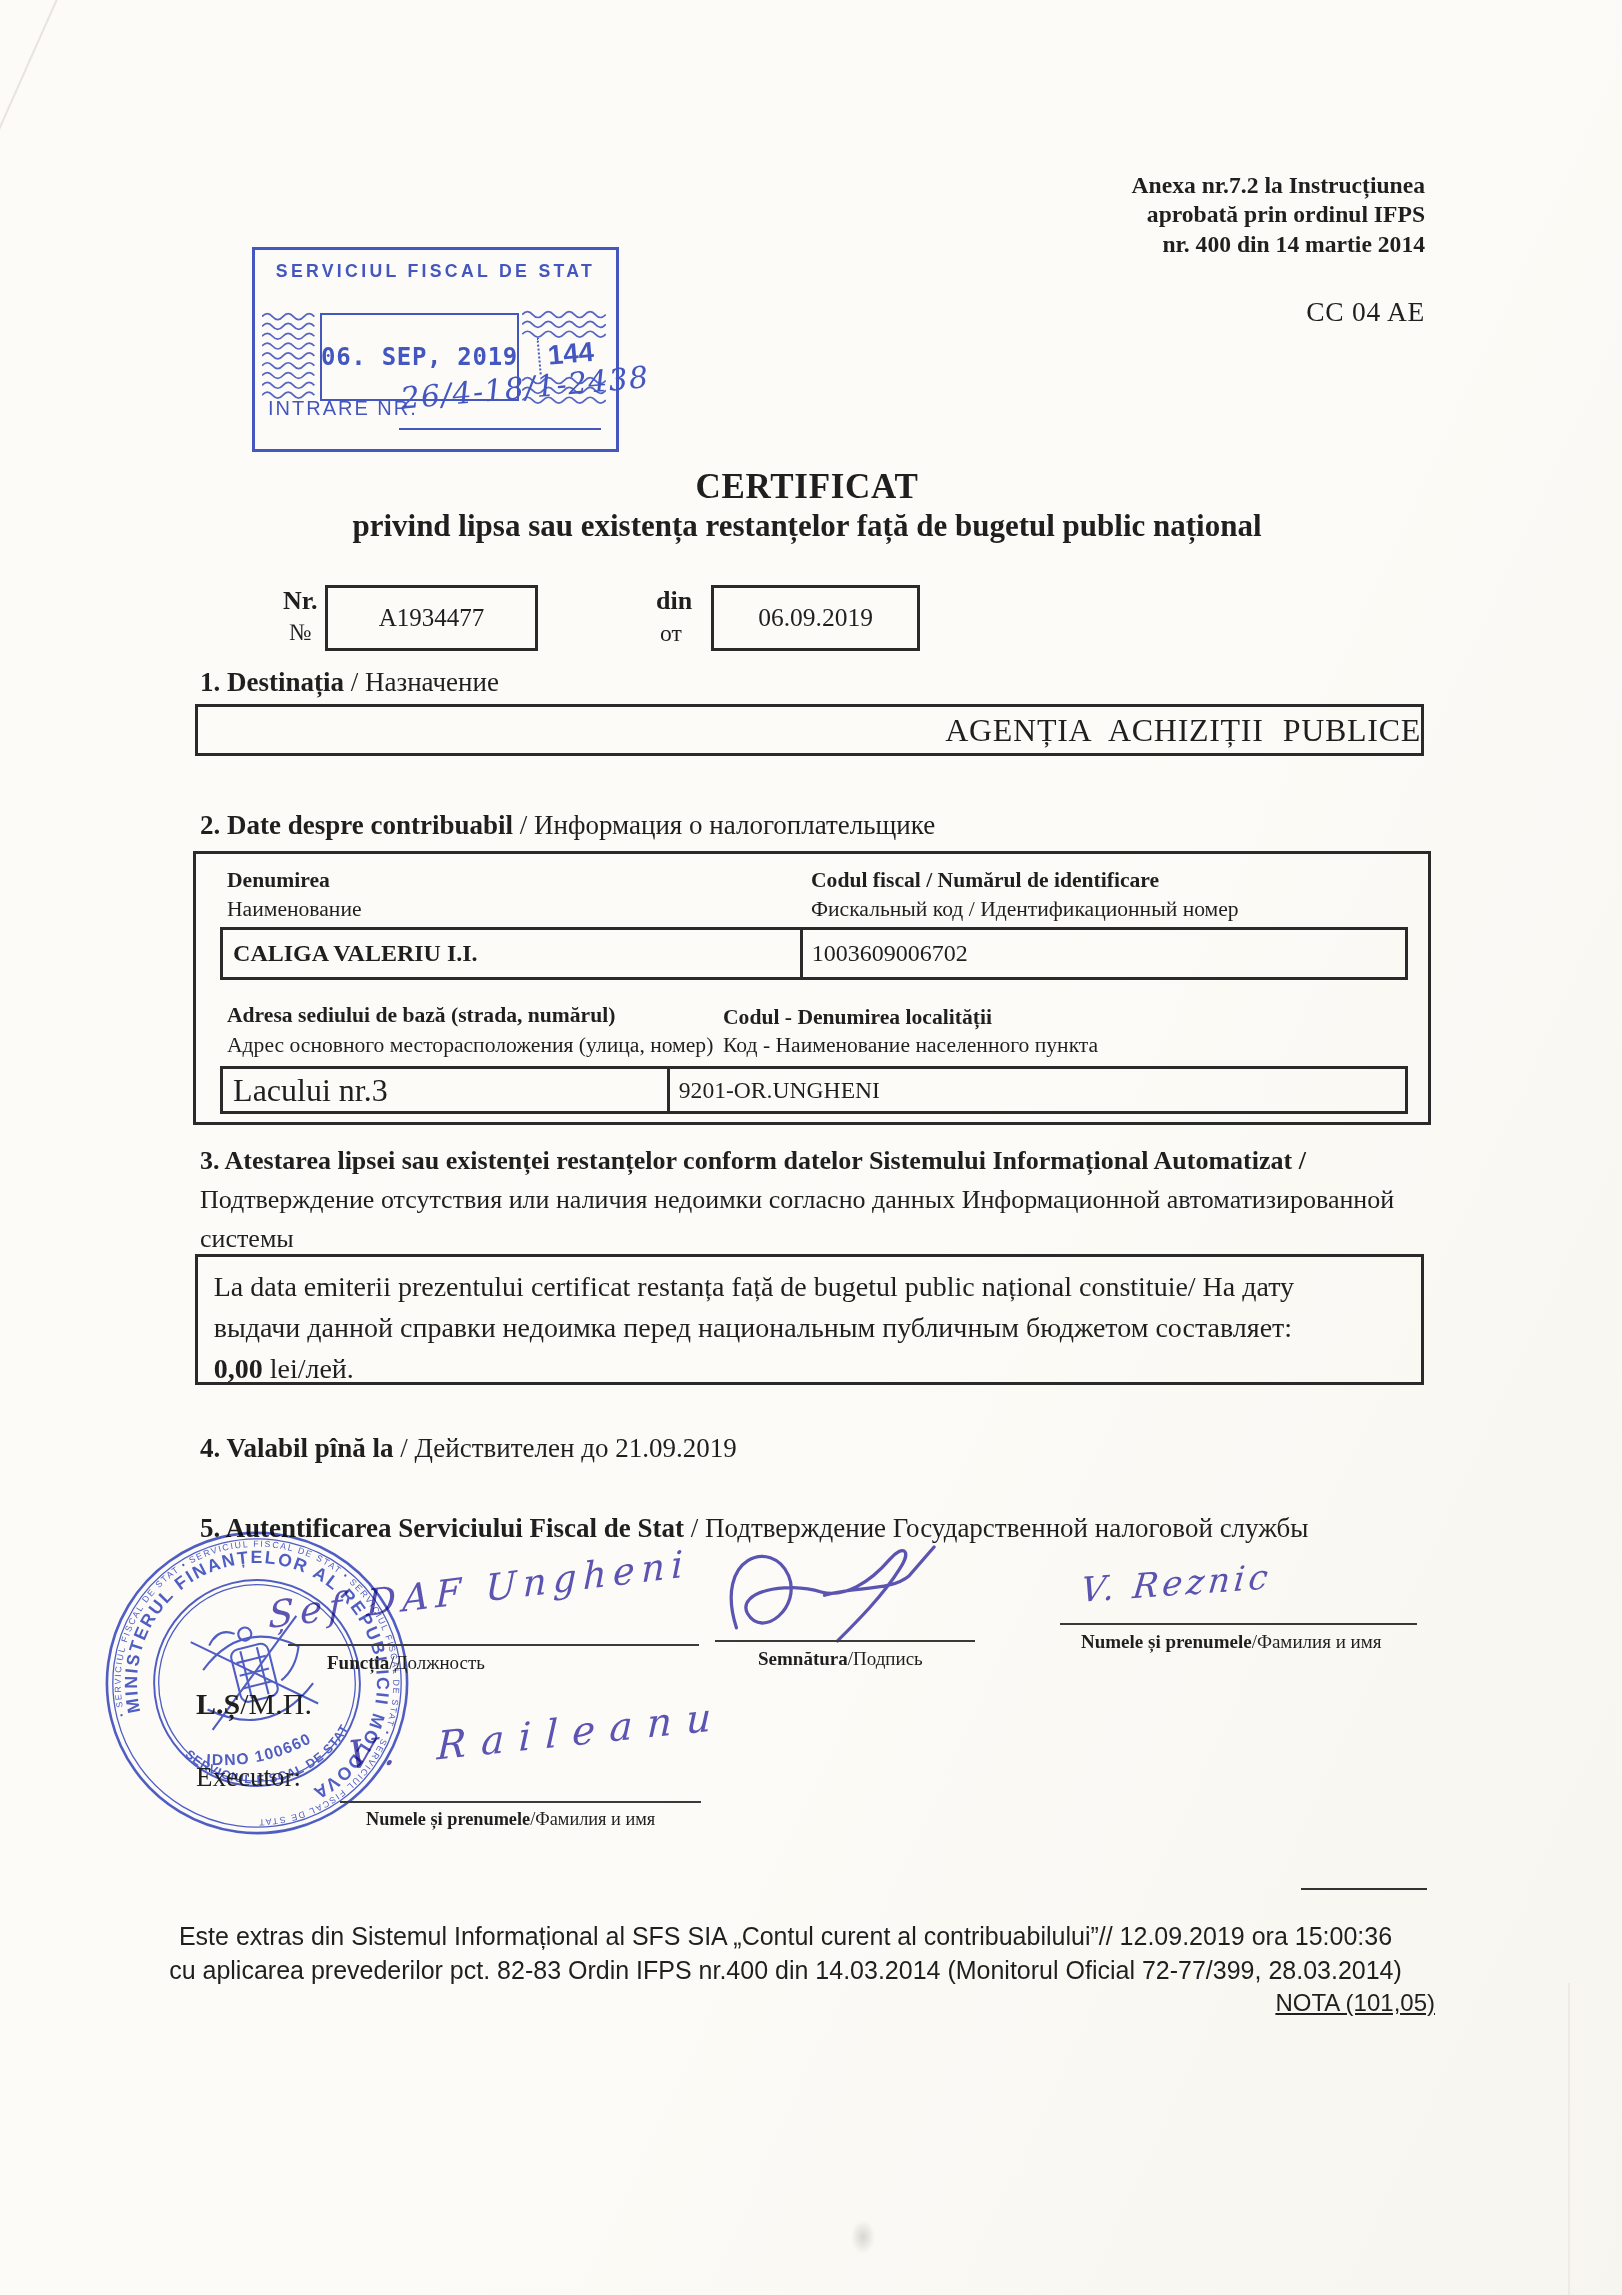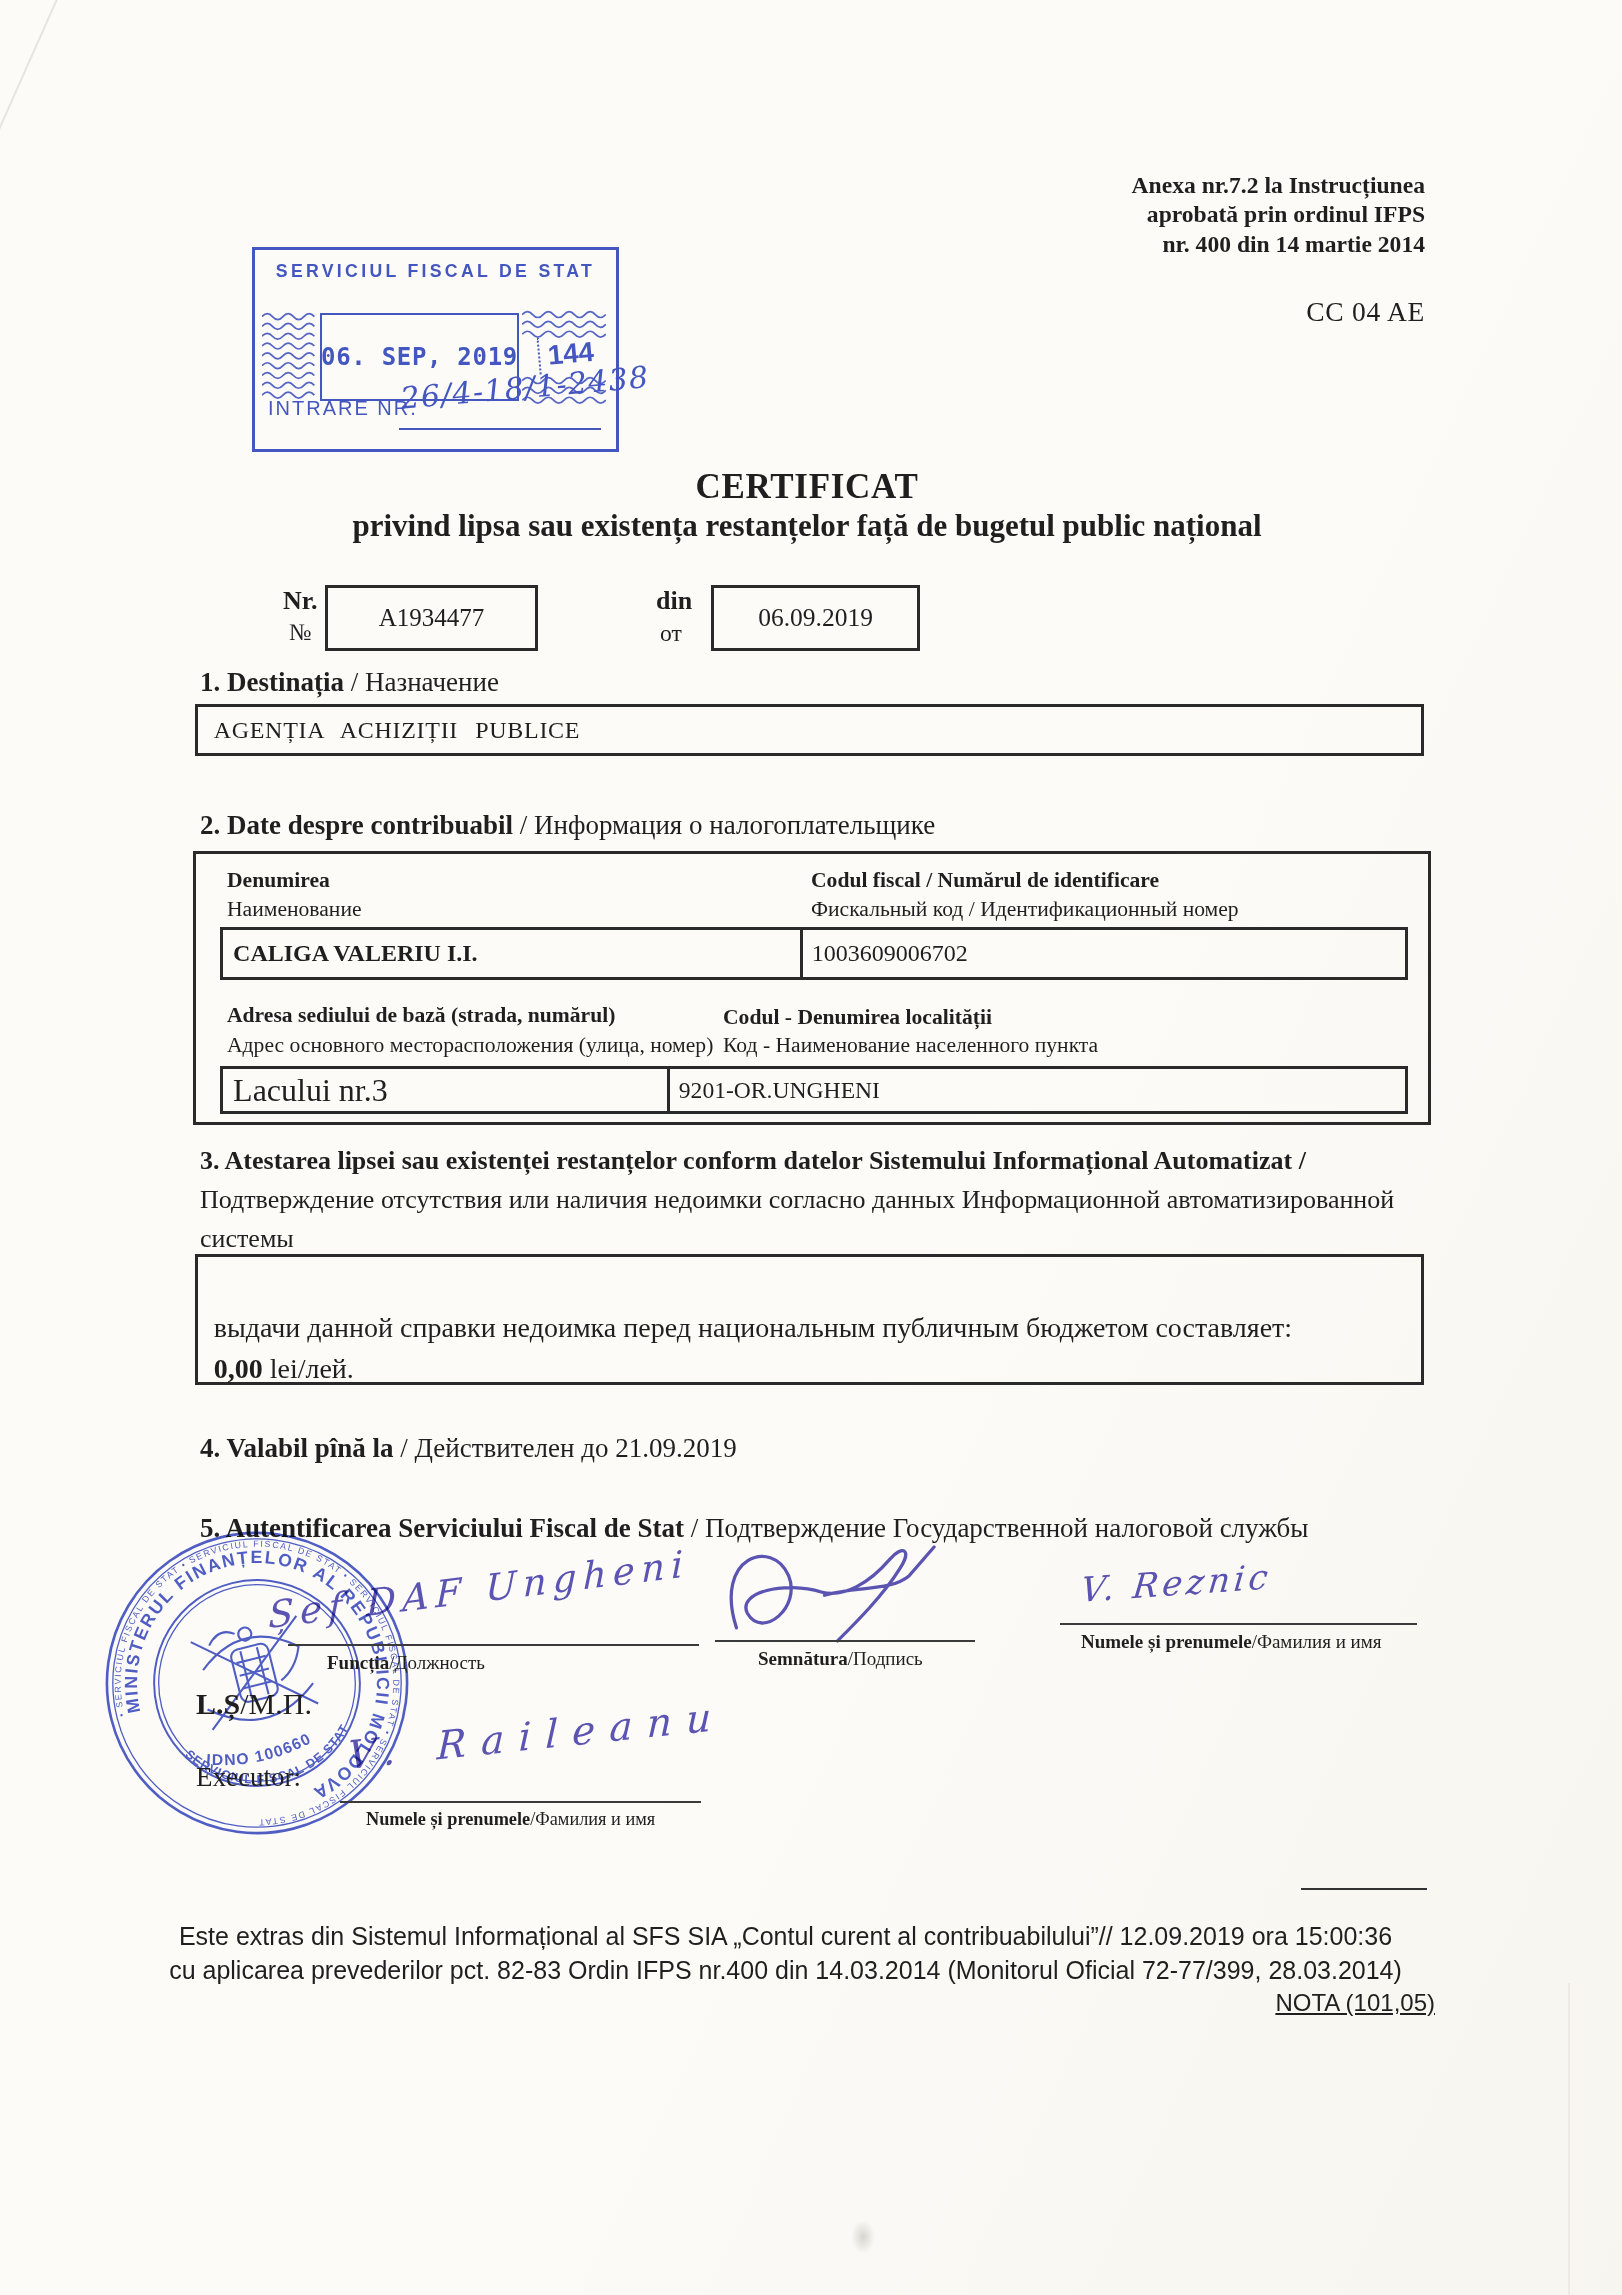--- a/index.html
+++ b/index.html
@@ -35,21 +35,21 @@
   
   .nrlab{left:283px;top:586px;font-weight:bold;font-size:26px;}
   .nrru{left:289px;top:619px;font-size:23.6px;}
   .nrbox{left:325px;top:585px;width:207px;height:60px;border:3.3px solid #2a2a2a;display:flex;align-items:center;justify-content:center;font-size:25px;}
   .dinlab{left:656px;top:586px;font-weight:bold;font-size:26px;}
   .dinru{left:660px;top:620px;font-size:23.6px;}
   .dinbox{left:711px;top:585px;width:203px;height:60px;border:3.3px solid #2a2a2a;display:flex;align-items:center;justify-content:center;font-size:25.5px;}
 
   .h1line{left:200px;top:667px;font-size:27px;}
   .fbox1{left:195px;top:704px;width:1229px;height:52px;border:3.3px solid #2a2a2a;display:flex;align-items:center;
-         padding-left:15.7px;box-sizing:border-box;font-size:24px;word-spacing:10.5px;letter-spacing:0.7px;}
+         padding-left:15.7px;box-sizing:border-box;font-size:32px;word-spacing:10.5px;letter-spacing:0.7px;justify-content:flex-end;}
 
   .h2line{left:200px;top:810px;font-size:27px;}
   .s2box{left:193px;top:851px;width:1232px;height:268px;border:3.3px solid #2a2a2a;}
   .s2box .lab{position:absolute;font-size:21.6px;white-space:nowrap;}
   .row{position:absolute;border:3.3px solid #2a2a2a;display:flex;}
   .row .cl{display:flex;align-items:center;padding-left:10.5px;box-sizing:border-box;border-right:3.3px solid #2a2a2a;}
   .row .cr{display:flex;align-items:center;padding-left:9.2px;flex:1;}
   .r1{left:23.6px;top:73px;width:1182px;height:47px;}
   .r1 .cl{width:580px;font-weight:bold;font-size:24px;}
   .r1 .cr{font-size:24px;}
@@ -190,21 +190,21 @@
         </div>
     </div>
   </div>
 
   <div class="abs s3blk">
     <div class="b">3. Atestarea lipsei sau existenței restanțelor conform datelor Sistemului Informațional Automatizat /</div>
     <div>Подтверждение отсутствия или наличия недоимки согласно данных Информационной автоматизированной</div>
     <div>системы</div>
   </div>
   <div class="abs stbox">
-    <br>
+    <span>La data emiterii prezentului certificat restanța față de bugetul public național constituie/ На дату</span><br>
     <span>выдачи данной справки недоимка перед национальным публичным бюджетом составляет:</span><br>
     <span class="b">0,00</span><span> lei/лей.</span>
   </div>
 
   <div class="abs s4line">
     <span class="b">4. Valabil pînă la</span><span> / Действителен до </span><span>21.09.2019</span>
   </div>
 
   <div class="abs s5line">
     <span class="b">5. Autentificarea Serviciului Fiscal de Stat</span><span> / Подтверждение Государственной налоговой службы</span>

